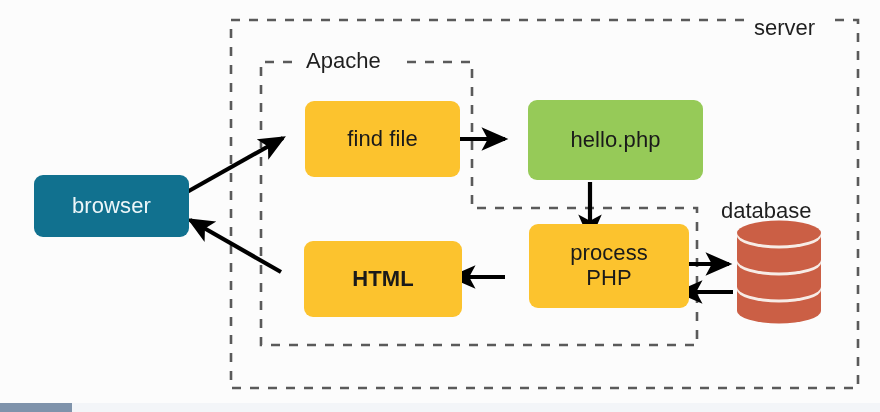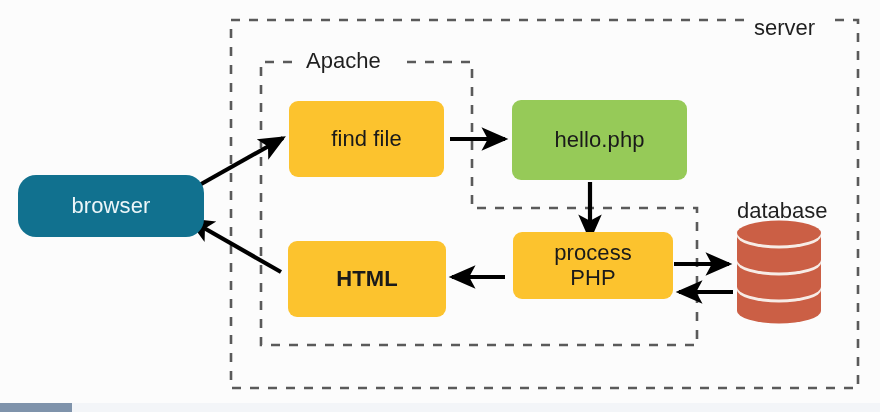--- a/index.html
+++ b/index.html
@@ -32,20 +32,21 @@
     justify-content: center;
     text-align: center;
     border-radius: 9px;
     color: #1a1a1a;
     font-family: "Liberation Sans", sans-serif;
     font-size: 22px;
     line-height: 1.12;
     letter-spacing: 0.1px;
     box-sizing: border-box;
     z-index: 3;
+    margin-left: 16px;
   }
   .node-browser {
     background: #11718f;
     color: #ecf6f9;
   }
   .node-yellow {
     background: #fcc32e;
   }
   .node-green {
     background: #96ca58;
@@ -140,35 +141,35 @@
       <ellipse cx="779" cy="238" rx="42" ry="12.5" fill="#cb5f45"></ellipse>
       <ellipse cx="779" cy="236" rx="42" ry="12.5" fill="#f7ece6"></ellipse>
       <ellipse cx="779" cy="233" rx="42" ry="12.5" fill="#cb5f45"></ellipse>
     </g>
   </svg>
 
   <div class="group-label" style="left:745px; top:6px;margin-top:9px;">server</div>
 
   <div class="group-label" style="left:297px; top:48px;">Apache</div>
 
-  <div class="db-label" style="left:721px; top:198px;margin-left:16px;">database</div>
+  <div class="db-label" style="left:721px; top:198px;">database</div>
 
-  <div class="node node-browser" style="left:18px; top:175px; width:186px; height:62px;border-radius:18px;">
+  <div class="node node-browser" style="left:18px; top:175px; width:155px; height:62px;">
     <span>browser</span>
   </div>
 
   <div class="node node-yellow" style="left:289px; top:101px; width:155px; height:76px;">
     <span>find file</span>
   </div>
 
   <div class="node node-green" style="left:512px; top:100px; width:175px; height:80px;">
     <span>hello.php</span>
   </div>
 
-  <div class="node node-yellow" style="left:513px; top:232px; width:160px; height:67px; flex-direction:column;justify-content:center;">
+  <div class="node node-yellow" style="left:513px; top:224px; width:160px; height:84px; flex-direction:column;justify-content:center;">
     <span>process</span>
     <span>PHP</span>
   </div>
 
   <div class="node node-yellow" style="left:288px; top:241px; width:158px; height:76px;font-weight:bold;">
     <span>HTML</span>
   </div>
 
   <div class="bottom-strip">
     <div class="bottom-strip-fill"></div>

